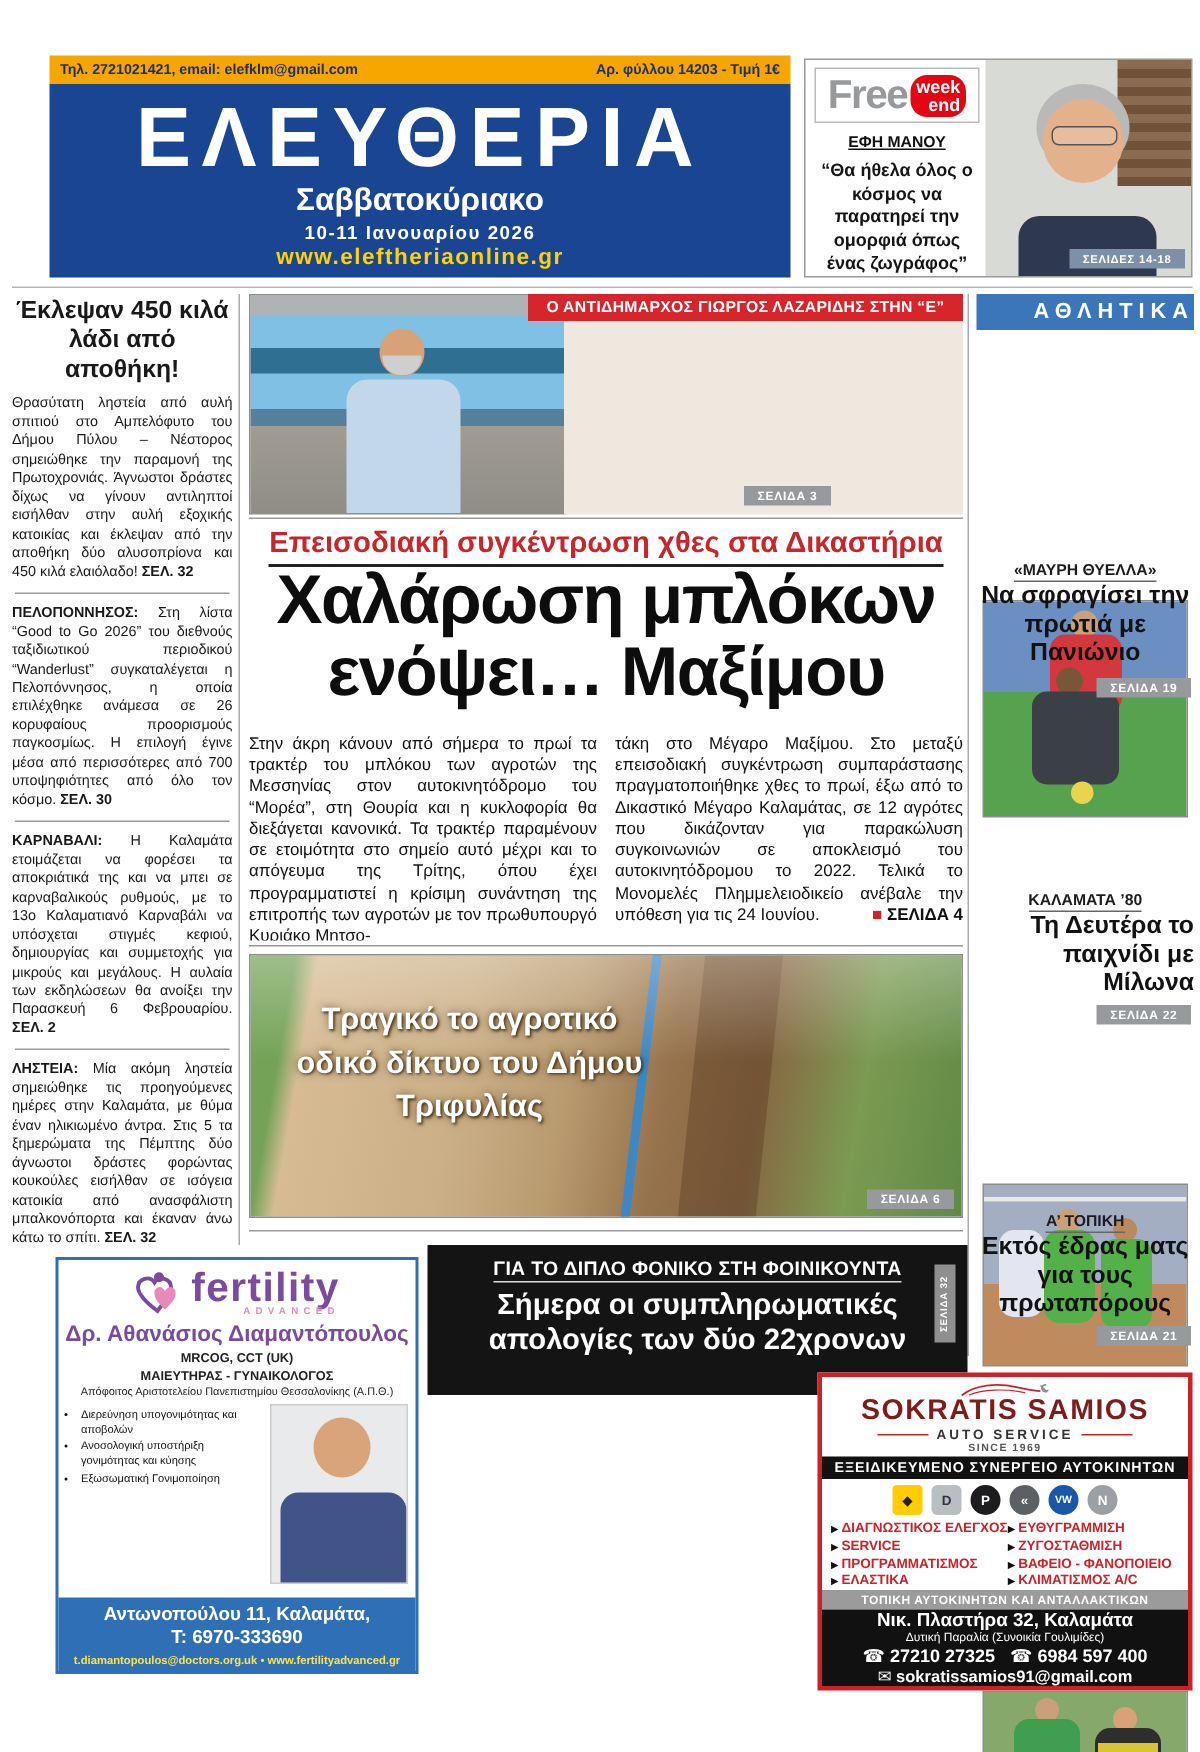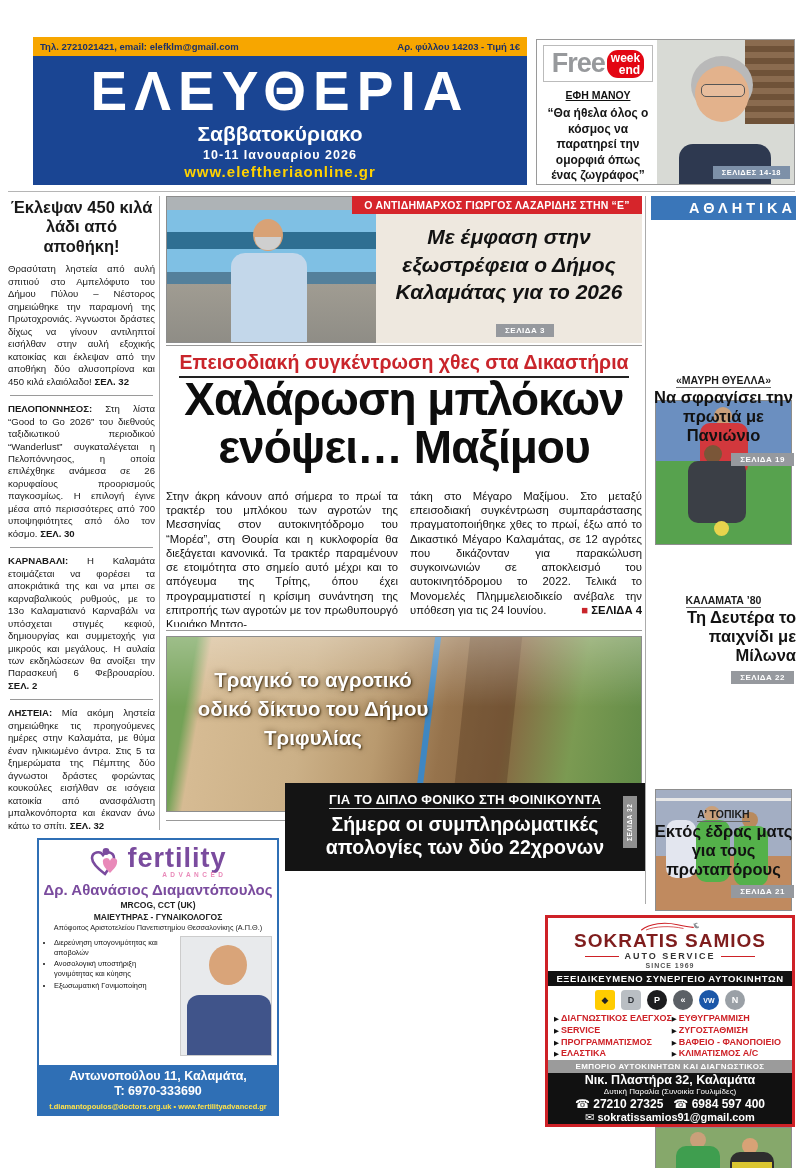--- a/index.html
+++ b/index.html
@@ -71,21 +71,21 @@
   
   .sports-h{left:651px;top:196px;width:145px;height:24px;background:#3A76B9;color:#fff;
             font-size:14.5px;font-weight:bold;letter-spacing:4px;text-align:right;line-height:24px;}
   .sp-photo{left:655px;width:137px;}
   .sp-tag{position:absolute;left:651px;width:145px;text-align:center;font-size:10.5px;font-weight:bold;color:#1c1c1c;}
   .sp-tag span{border-bottom:1px solid #666;padding-bottom:1px;}
   .sp-head{position:absolute;left:651px;width:145px;text-align:center;font-size:16.5px;
            font-weight:bold;line-height:1.16;color:#121212;}
   .sp-badge{position:absolute;left:651px;width:143px;text-align:right;}
   
-  .foini{left:285px;top:783px;width:360px;height:88px;background:#141414;color:#fff;text-align:center;
+  .foini{left:285px;top:830px;width:360px;height:100px;background:#141414;color:#fff;text-align:center;
          box-sizing:border-box;padding-top:7px;}
   .foini-k{display:inline-block;font-size:13px;font-weight:bold;border-bottom:1px solid #ddd;
            padding-bottom:1px;letter-spacing:.2px;}
   .foini-h{font-size:19.5px;font-weight:bold;line-height:1.18;margin-top:4px;}
   .vbadge{position:absolute;right:8px;top:13px;width:14px;height:52px;background:#8f8f8f;color:#fff;
           font-size:6.5px;font-weight:bold;writing-mode:vertical-rl;transform:rotate(180deg);
           text-align:center;letter-spacing:.5px;line-height:14px;}
   
   .fert{left:37px;top:838px;width:242px;height:278px;border:2px solid #2F6FB5;background:#fff;
         box-sizing:border-box;text-align:center;}
@@ -190,21 +190,20 @@
 
   <div class="abs feature">
     <div class="abs feat-photo ph" style="background:linear-gradient(180deg,#aeb3b6 0%,#aeb3b6 9%,#7fc0e4 9%,#7fc0e4 52%,#54809b 52%,#54809b 60%,#a09c92 60%,#8f8d86 100%);">
       <div class="abs" style="left:0;top:24%;width:100%;height:12%;background:#2f6f92;"></div>
       <div class="circ" style="left:86px;top:22px;width:30px;height:32px;background:#d8a276;"></div>
       <div class="abs" style="left:88px;top:40px;width:26px;height:13px;background:#cfcfcf;border-radius:0 0 12px 12px;"></div>
       <div class="blob" style="left:64px;top:56px;width:76px;height:92px;background:#c3d7ea;border-radius:14px 14px 4px 4px;"></div>
     </div>
     <div class="abs feat-beige"></div>
     <div class="abs feat-kicker">Ο ΑΝΤΙΔΗΜΑΡΧΟΣ ΓΙΩΡΓΟΣ ΛΑΖΑΡΙΔΗΣ ΣΤΗΝ “Ε”</div>
-    <div class="abs feat-head">Με έμφαση στην εξωστρέφεια ο Δήμος Καλαμάτας για το 2026</div>
     <span class="abs badge feat-badge">ΣΕΛΙΔΑ 3</span>
   </div>
 
   <div class="abs hrule" style="left:166px;top:345px;width:476px;background:#999;"></div>
 
   <div class="abs kickwrap">
     <span class="kicker">Επεισοδιακή συγκέντρωση χθες στα Δικαστήρια</span>
   </div>
   <div class="abs mainhead">Χαλάρωση μπλόκων ενόψει… Μαξίμου</div>
   <div class="abs bodycols">
@@ -330,21 +329,21 @@
         <div class="it"><span class="ar">▶</span><span>ΠΡΟΓΡΑΜΜΑΤΙΣΜΟΣ</span></div>
         <div class="it"><span class="ar">▶</span><span>ΕΛΑΣΤΙΚΑ</span></div>
       </div>
       <div>
         <div class="it"><span class="ar">▶</span><span>ΕΥΘΥΓΡΑΜΜΙΣΗ</span></div>
         <div class="it"><span class="ar">▶</span><span>ΖΥΓΟΣΤΑΘΜΙΣΗ</span></div>
         <div class="it"><span class="ar">▶</span><span>ΒΑΦΕΙΟ - ΦΑΝΟΠΟΙΕΙΟ</span></div>
         <div class="it"><span class="ar">▶</span><span>ΚΛΙΜΑΤΙΣΜΟΣ A/C</span></div>
       </div>
     </div>
-    <div class="sok-gray">ΕΜΠΟΡΙΟ ΑΥΤΟΚΙΝΗΤΩΝ ΚΑΙ ΔΙΑΓΝΩΣΤΙΚΟΣ</div>
+    <div class="sok-gray">ΤΟΠΙΚΗ ΑΥΤΟΚΙΝΗΤΩΝ ΚΑΙ ΑΝΤΑΛΛΑΚΤΙΚΩΝ</div>
     <div class="sok-foot">
       <div class="sok-addr">Νικ. Πλαστήρα 32, Καλαμάτα</div>
       <div class="sok-addr2">Δυτική Παραλία (Συνοικία Γουλιμίδες)</div>
       <div class="sok-phones">
         <span>☎</span>
         <span>27210 27325</span>&nbsp;&nbsp;
         <span>☎</span>
         <span>6984 597 400</span>
       </div>
       <div class="sok-mail">

